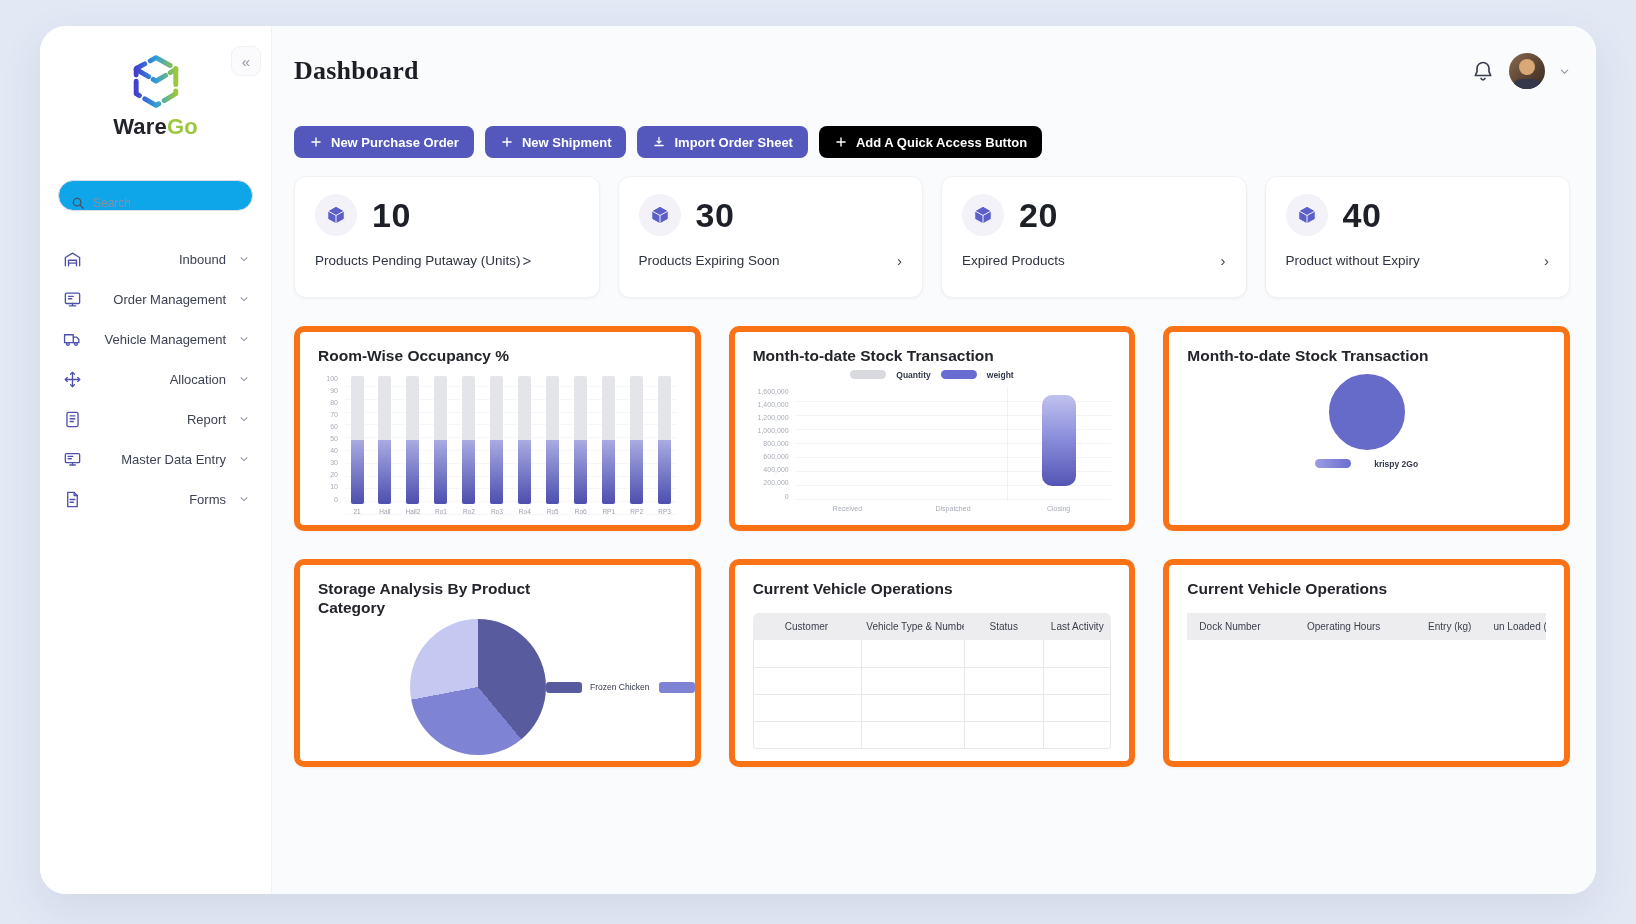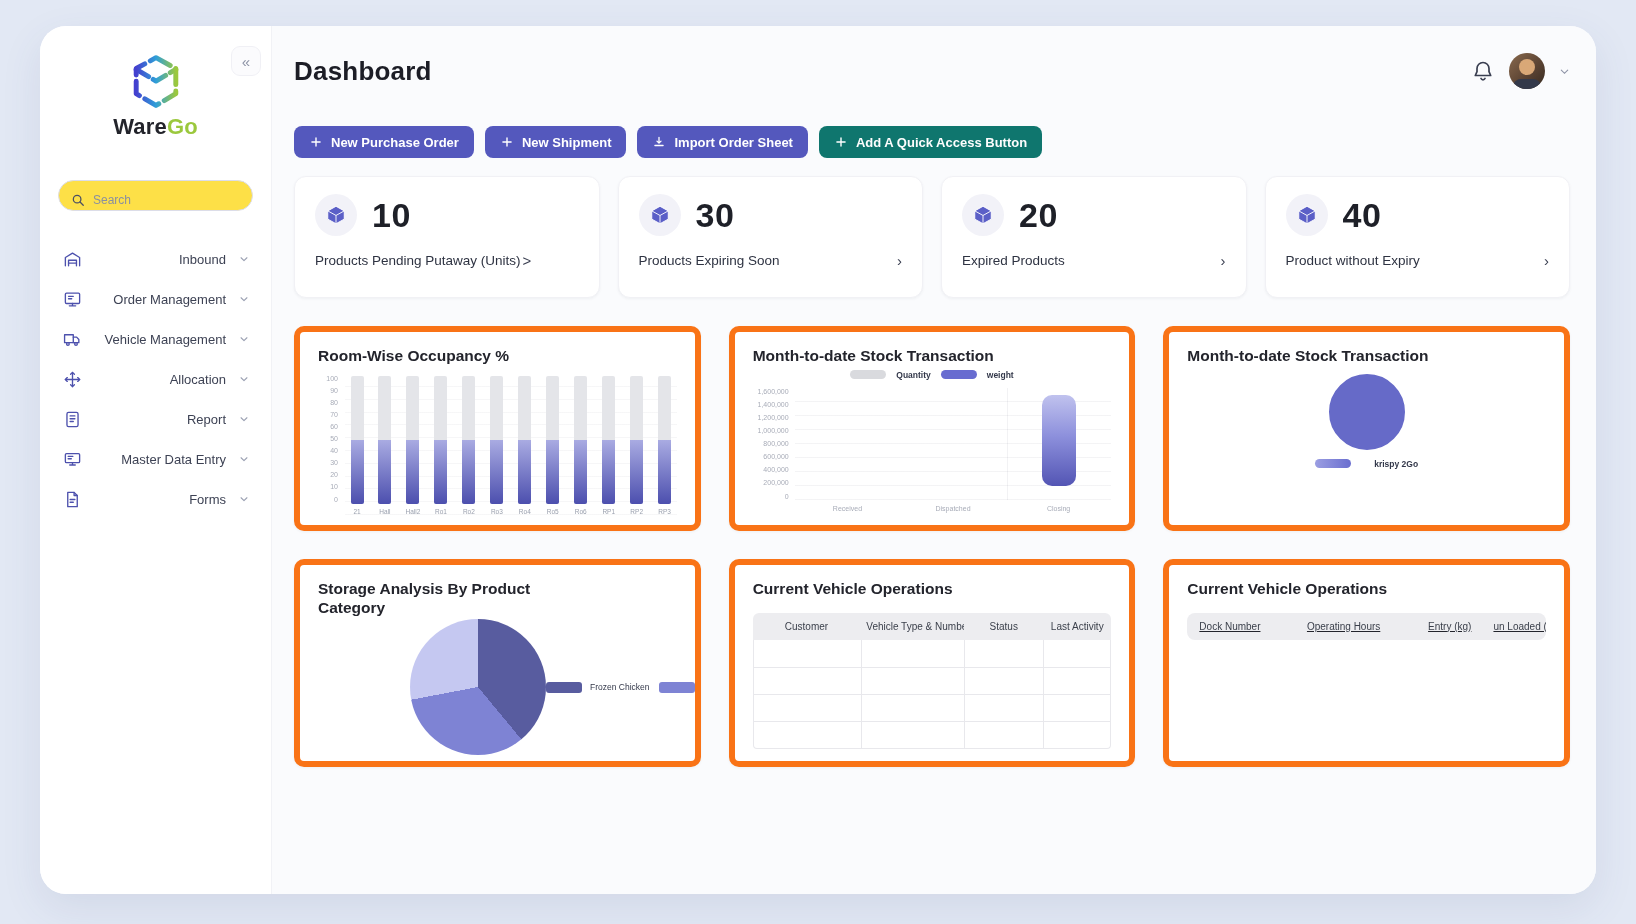--- a/index.html
+++ b/index.html
@@ -28,61 +28,61 @@
     display:flex; align-items:center; justify-content:center;
     color:#8d93a6; font-size:15px; cursor:pointer;
   }
   .logo-wrap { margin-top:6px; display:flex; flex-direction:column; align-items:center; }
   .logo-cube { width:54px; height:56px; }
   .brand { font-size:22px; font-weight:700; letter-spacing:.2px; margin-top:4px; }
   .brand .a { color:#23242b; }
   .brand .b { color:#9bc83d; }
   .search-box {
     margin-top:40px; height:31px; border:1px solid #dcdde8; border-radius:16px;
-    display:flex; align-items:flex-start; padding:12px 12px; gap:8px; background:#fde047;
+    display:flex; align-items:flex-end; padding:0 12px; gap:8px; background:#0ea5e9;
   }
   .search-box svg { width:14px; height:14px; flex-shrink:0; }
   .search-box input {
     border:none; outline:none; font-size:12px; color:#3c4254; width:100%;
     font-family:"Liberation Sans", sans-serif; background:transparent;
   }
   .search-box input::placeholder { color:#8a8fa0; }
   .menu { margin-top:28px; list-style:none; }
   .menu-item {
     height:40px; display:flex; align-items:center; gap:13px;
     cursor:pointer; border-radius:8px; padding:0 4px;text-align:right;
   }
   .menu-item .mi-icon { width:20px; height:20px; display:flex; align-items:center; justify-content:center; }
   .menu-item .mi-icon svg { width:19px; height:19px; }
   .menu-item .mi-label { font-size:13px; color:#3d4254; font-weight:500; flex:1; white-space:nowrap; }
   .menu-item .mi-chev { color:#9aa0b2; display:flex; }
   .menu-item .mi-chev svg { width:10px; height:10px; }
   
   .content { flex:1; padding:24px 26px 0 22px; position:relative; background:#fafbfd; overflow:hidden; }
   .topbar { display:flex; align-items:center; justify-content:space-between; height:42px; }
-  .page-title { font-size:26px; font-weight:800; color:#1c1d26; letter-spacing:.2px; }
+  .page-title { font-size:26px; font-weight:800; color:#1c1d26; letter-spacing:.2px;font-family:Liberation Serif, serif; }
   .topbar-right { display:flex; align-items:center; gap:14px; }
   .bell { width:24px; height:24px; cursor:pointer; }
   .avatar {
     width:36px; height:36px; border-radius:50%; overflow:hidden; position:relative;
     background:linear-gradient(135deg,#8a6a4e 0%,#5c4433 55%,#352a21 100%); cursor:pointer;
   }
   .avatar .head { position:absolute; left:50%; top:6px; transform:translateX(-50%); width:16px; height:16px; border-radius:50%; background:#d9a877; }
   .avatar .body { position:absolute; left:50%; bottom:-6px; transform:translateX(-50%); width:28px; height:16px; border-radius:8px; background:#33394a; }
   .avatar-chev { color:#a2a7b6; display:flex; }
   .avatar-chev svg { width:11px; height:11px; }
   
   .actions { margin-top:34px; display:flex; gap:11px; }
   .btn {
     height:32px; border:none; border-radius:8px; background:#5458bd; color:#fff;
     font-size:13px; font-weight:600; display:flex; align-items:center; gap:8px;
     padding:0 15px; cursor:pointer; font-family:"Liberation Sans", sans-serif;
   }
   .btn svg { width:14px; height:14px; }
-  .btn.disabled { background:#0f766e; color:#fdfdfd; cursor:default; }
+  .btn.disabled { background:#000000; color:#fdfdfd; cursor:default; }
   
   .stat-row { margin-top:18px; display:flex; gap:18px; }
   .stat-card {
     flex:1; height:122px; background:#fff; border:1px solid #f1f1f5; border-radius:12px;
     box-shadow:0 1px 3px rgba(25,30,60,.05); padding:17px 20px 0; cursor:pointer;
   }
   .stat-top { display:flex; align-items:center; gap:15px; }
   .stat-icon { width:42px; height:42px; border-radius:50%; background:#f2f2f8; display:flex; align-items:center; justify-content:center; }
   .stat-icon svg { width:22px; height:22px; }
   .stat-value { font-size:34px; font-weight:800; color:#1e2028; letter-spacing:.5px; }
@@ -136,21 +136,21 @@
   
   .pie-layout { display:flex; align-items:center; margin-top:2px; }
   .pie { width:136px; height:136px; border-radius:50%; margin-left:92px; flex-shrink:0; }
   .pie-legend { margin-left:auto; margin-right:6px; display:flex; flex-direction:row; gap:9px; }
   .pie-legend .pl-item { display:flex; align-items:center; gap:8px; }
   .pie-legend .pl-pill { width:36px; height:11px; border-radius:3px; }
   .pie-legend .pl-label { font-size:8.5px; color:#33384a; font-weight:500; white-space:nowrap; }
   
   .veh-table { margin-top:14px; }
   .t-head { display:grid; background:#ededf0; border-radius:6px 6px 0 0; height:27px; align-items:center; }
-  .t-head.only { border-radius:8px;text-decoration:underline; }
+  .t-head.only { border-radius:0; }
   .t-head span { font-size:10px; color:#3a3f4a; font-weight:500; text-align:center; padding:0 6px; white-space:nowrap; overflow:hidden; }
   .t-head.left-style span { text-align:left; padding-left:12px; }
   .t-head.left-style span:nth-child(3), .t-head.left-style span:nth-child(4) { text-align:right; padding-right:10px; }
   .t-body { border:1px solid #e8e8ec; border-top:none; border-radius:0 0 4px 4px; }
   .t-row { display:grid; height:27px; border-top:1px solid #e8e8ec; }
   .t-row:first-child { border-top:none; }
   .t-row div { border-left:1px solid #e8e8ec; }
   .t-row div:first-child { border-left:none; }
   .cols-t1 { grid-template-columns:30% 29% 22% 19%; }
   .cols-t2 { grid-template-columns:30% 31% 21% 18%; }

